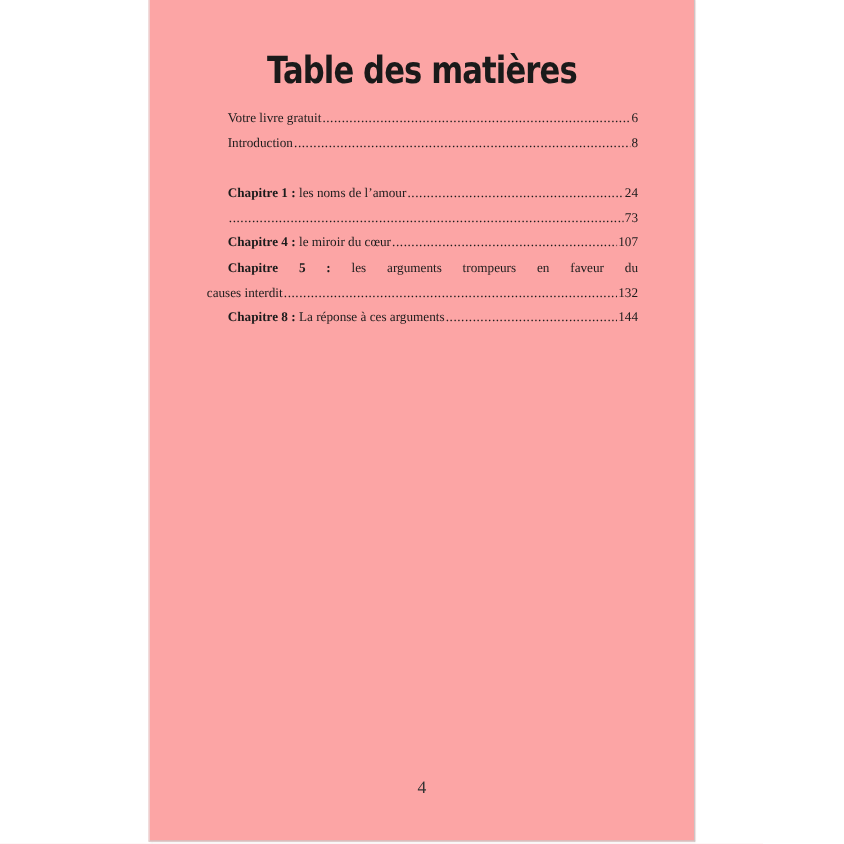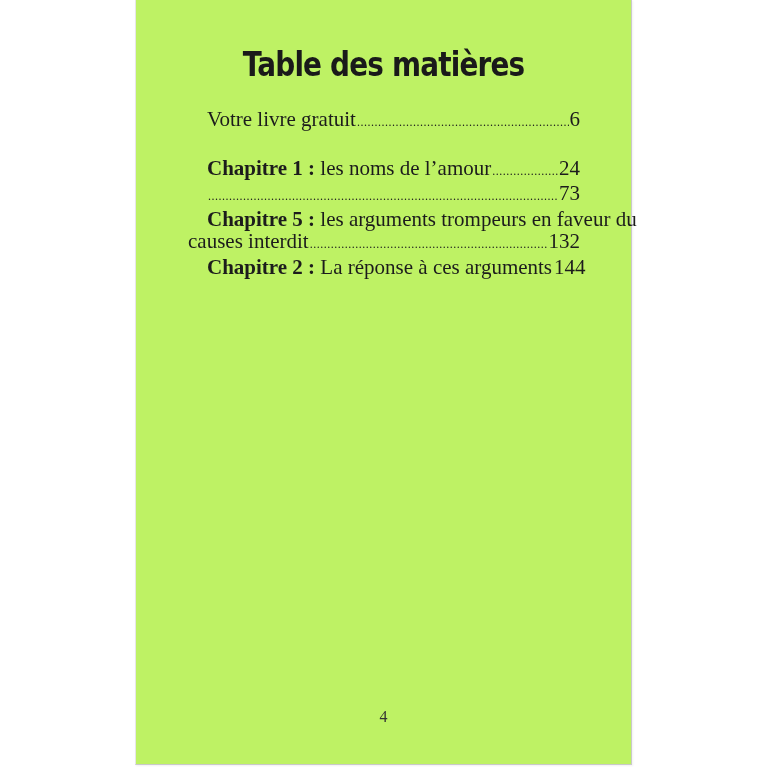--- a/index.html
+++ b/index.html
@@ -1,38 +1,38 @@
 <!DOCTYPE html>
 <html><head>
 <meta charset="utf-8">
 <style>
   html, body { margin:0; padding:0; background:#ffffff; }
   body { width:767px; height:767px; position:relative; overflow:hidden; }
   .page {
     position:absolute; left:135px; top:0; width:495px; height:764px;
-    background:#bef264;
+    background:#fca5a5;
     border-left:1px solid #e6e6e6;
     border-right:1px solid #c9c9c9;
     border-bottom:1px solid #c9c9c9;
     box-shadow: 1px 1px 2px rgba(0,0,0,0.06);
   }
   .title {
     position:absolute; left:0; right:0; top:44px;
     text-align:center;
     font-family:"DejaVu Sans", sans-serif;
     font-weight:bold;
     font-size:34px;
     letter-spacing:-1px;
     color:#1a1a1a;
     transform:scaleX(0.82);
   }
   .toc {
-    position:absolute; left:52px; width:392px; top:108px;
+    position:absolute; left:52px; width:392px; top:96px;
     font-family:"Liberation Serif", serif;
-    font-size:21px;
+    font-size:12px;
     color:#1c1c1c;
     line-height:22.6px;
   }
   .row { display:flex; align-items:baseline; white-space:nowrap; }
   .row.indent { padding-left:19px; }
   .row .label { flex:0 0 auto; }
   .row .label b { font-weight:bold; }
   .row .dots {
     flex:1 1 auto; overflow:hidden; margin:0 1px;
     letter-spacing:0.5px;
@@ -62,44 +62,54 @@
 
 <div class="page">
   <div class="title">Table des matières</div>
 
   <div class="toc">
     <div class="row indent">
       <span class="label">Votre livre gratuit</span>
       <span class="dots"></span>
       <span class="num">6</span>
     </div>
+    <div class="row indent">
+      <span class="label">Introduction</span>
+      <span class="dots"></span>
+      <span class="num">8</span>
+    </div>
 
     <div class="gap"></div>
 
     <div class="row indent">
       <span class="label"><b>Chapitre 1 :</b><span> les noms de l’amour</span></span>
       <span class="dots"></span>
       <span class="num">24</span>
     </div>
     <div class="row indent">
       <span class="dots"></span>
       <span class="num">73</span>
     </div>
+    <div class="row indent">
+      <span class="label"><b>Chapitre 4 :</b><span> le miroir du cœur</span></span>
+      <span class="dots"></span>
+      <span class="num">107</span>
+    </div>
 
     <div>
       <div class="justify"><b>Chapitre 5 :</b><span> les arguments trompeurs en faveur du</span></div>
       <div class="row">
         <span class="label">causes interdit</span>
         <span class="dots"></span>
         <span class="num">132</span>
       </div>
     </div>
 
     <div class="row indent">
-      <span class="label"><b>Chapitre 2 :</b><span> La réponse à ces arguments</span></span>
+      <span class="label"><b>Chapitre 8 :</b><span> La réponse à ces arguments</span></span>
       <span class="dots"></span>
       <span class="num">144</span>
     </div>
 
     <div class="gap"></div>
 
   </div>
 
   <div class="page-number">4</div>
 </div>

